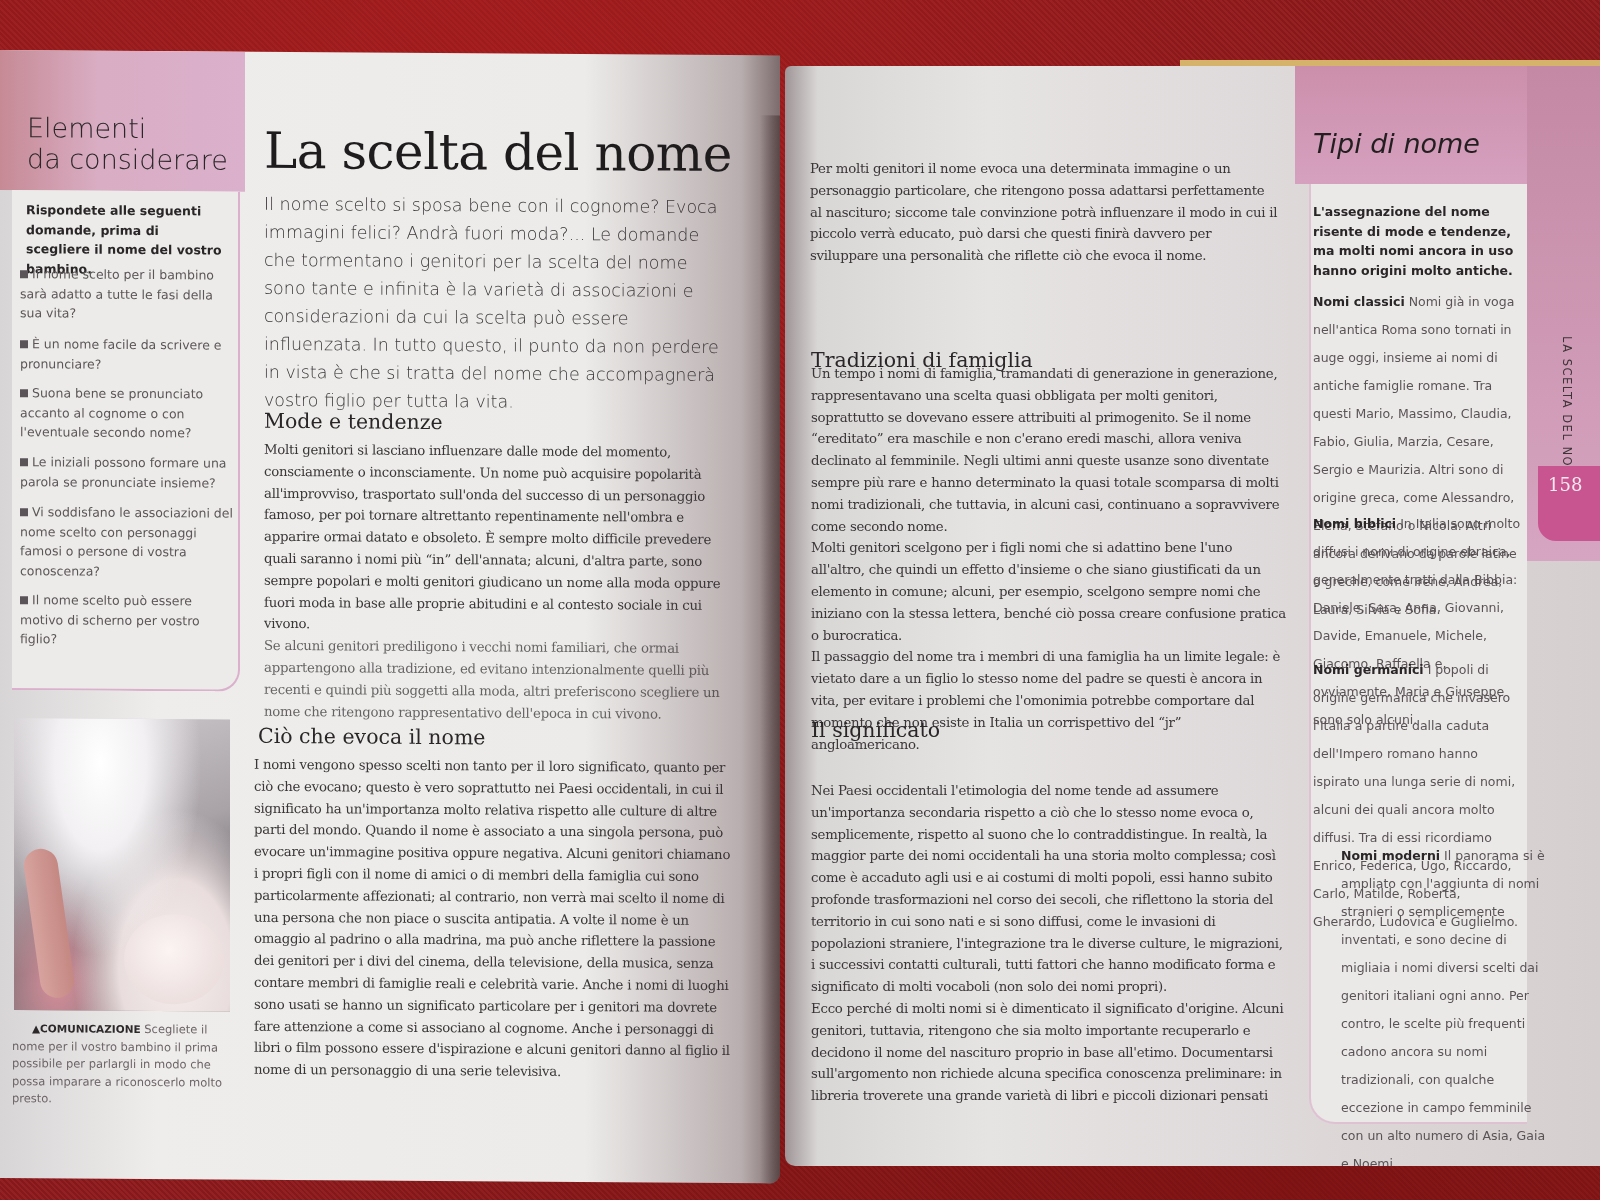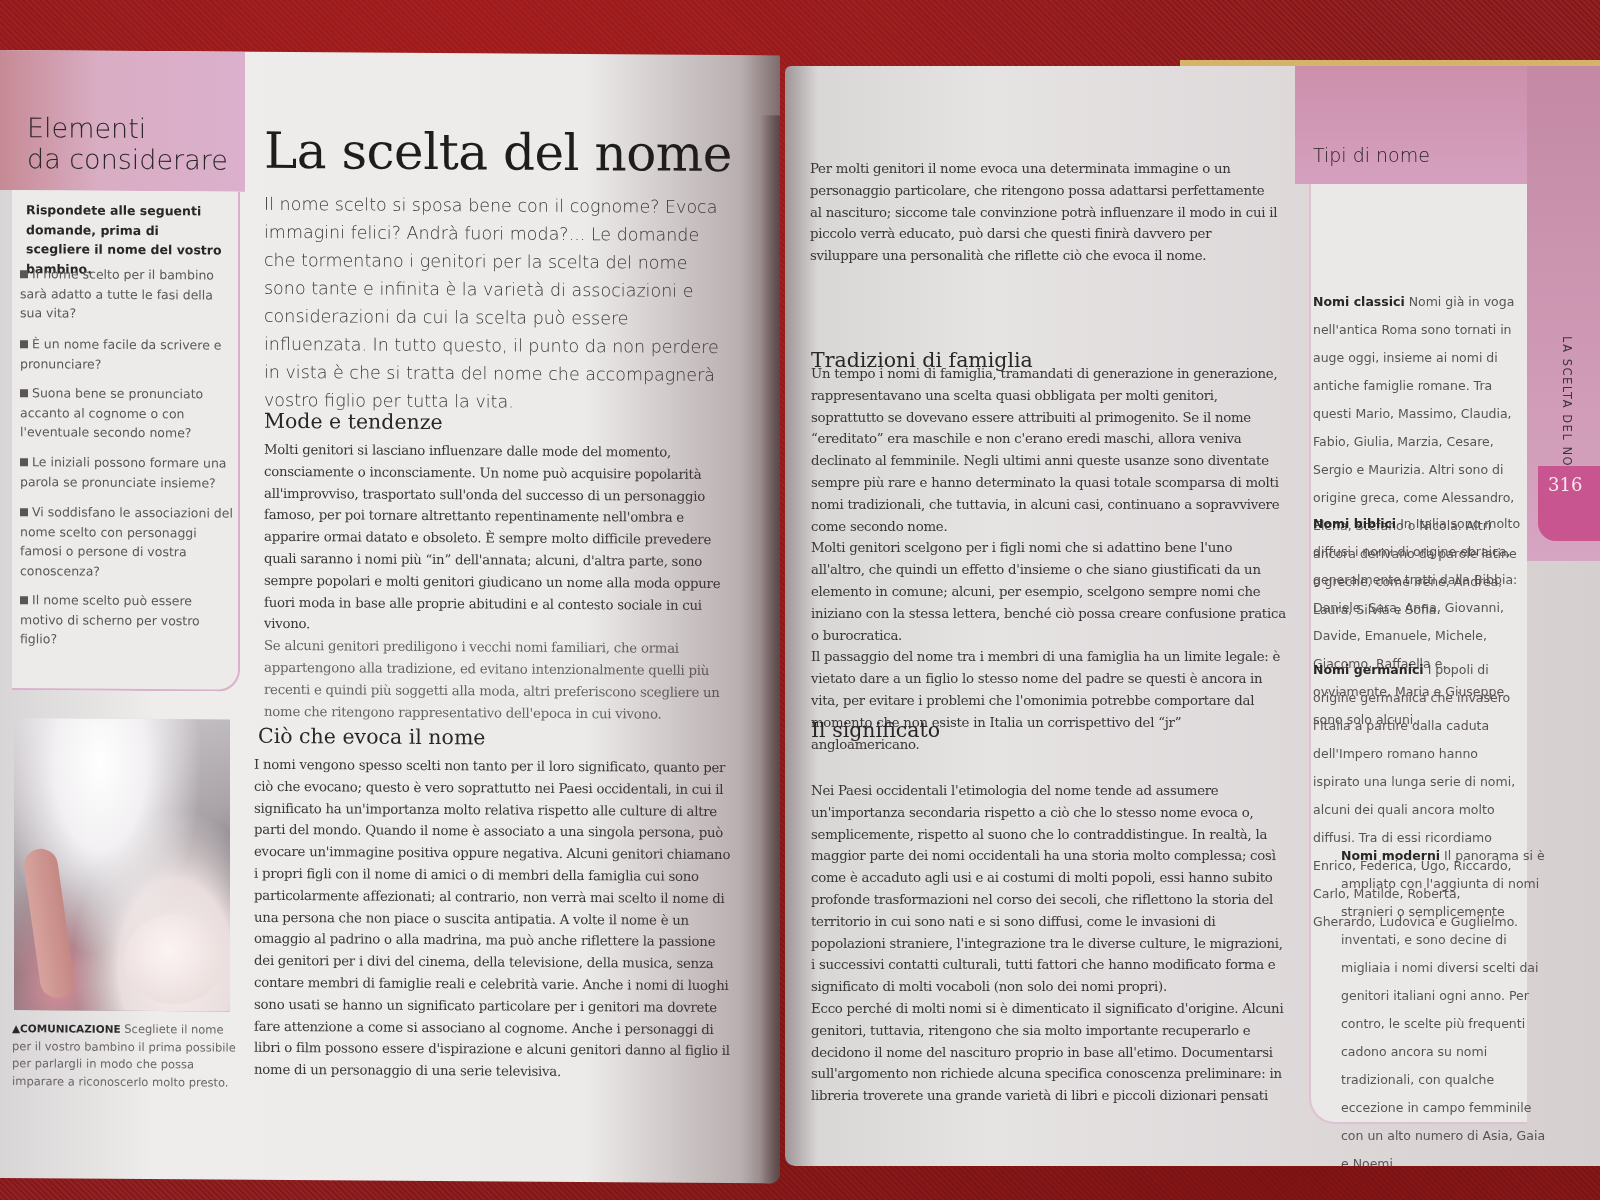--- a/index.html
+++ b/index.html
@@ -86,21 +86,21 @@
   }
   .photo .head {
     position: absolute; left: 110px; top: 195px; width: 100px; height: 90px;
     background: radial-gradient(circle at 45% 40%, #fbf4f3, #e6d7d6);
     border-radius: 50%;
   }
   .caption {
     position: absolute; left: 12px; top: 970px; width: 225px;
     font-size: 11.5px; line-height: 17.5px; color: #6d6468;
   }
-  .caption b { color: #2c2729; font-size: 10.5px; }
+  .caption b { color: #2c2729; font-size: 10.5px; margin-left: 20px; }
   .main-title {
     position: absolute; left: 264px; top: 70px;
     font-family: "DejaVu Serif", serif; font-size: 50px; color: #1f1c1e;
     letter-spacing: -0.5px; white-space: nowrap;
   }
   .lead {
     position: absolute; left: 264px; top: 138px; width: 470px;
     font-family: "DejaVu Sans", sans-serif; font-weight: 300;
     font-size: 17.5px; line-height: 28px; color: #3b3639;
   }
@@ -119,22 +119,22 @@
   .side-right { position: absolute; left: 510px; top: 0; width: 305px; height: 1100px; }
   .side-right .head-band {
     position: absolute; left: 0; top: 0; width: 232px; height: 118px;
     background: linear-gradient(to bottom, #cc8fab 0%, #d5a1bf 100%);
   }
   .side-right .tab-strip {
     position: absolute; left: 232px; top: 0; width: 73px; height: 495px;
     background: linear-gradient(to bottom, #c489a4, #d6a5c1);
   }
   .side-right .title {
-    position: absolute; left: 18px; top: 78px;
-    font-size: 19px; font-weight: 300; color: #231f21;
+    position: absolute; left: 18px; top: 62px;
+    font-size: 27px; font-weight: 300; color: #231f21; font-style: italic;
   }
   .side-right .box {
     position: absolute; left: 14px; top: 118px; width: 218px; height: 940px;
     background: #ebe8e8;
     border-left: 2px solid #dfc2d2;
     border-bottom: 2px solid #dfc2d2;
     border-radius: 0 0 0 26px;
   }
   .side-right .intro {
     position: absolute; left: 18px; top: 136px; width: 210px;
@@ -243,35 +243,36 @@
   <div class="body-text" style="left:26px; top:714px; width:478px;">
     <p>Nei Paesi occidentali l'etimologia del nome tende ad assumere un'importanza secondaria rispetto a ciò che lo stesso nome evoca o, semplicemente, rispetto al suono che lo contraddistingue. In realtà, la maggior parte dei nomi occidentali ha una storia molto complessa; così come è accaduto agli usi e ai costumi di molti popoli, essi hanno subito profonde trasformazioni nel corso dei secoli, che riflettono la storia del territorio in cui sono nati e si sono diffusi, come le invasioni di popolazioni straniere, l'integrazione tra le diverse culture, le migrazioni, i successivi contatti culturali, tutti fattori che hanno modificato forma e significato di molti vocaboli (non solo dei nomi propri).</p>
     <p>Ecco perché di molti nomi si è dimenticato il significato d'origine. Alcuni genitori, tuttavia, ritengono che sia molto importante recuperarlo e decidono il nome del nascituro proprio in base all'etimo. Documentarsi sull'argomento non richiede alcuna specifica conoscenza preliminare: in libreria troverete una grande varietà di libri e piccoli dizionari pensati</p>
   </div>
 
   <div class="side-right">
     <div class="head-band"></div>
     <div class="tab-strip"></div>
     <div class="title">Tipi di nome</div>
     <div class="box"></div>
+    <div class="intro">L'assegnazione del nome risente di mode e tendenze, ma molti nomi ancora in uso hanno origini molto antiche.</div>
 
     <div class="entry" style="top:222px;">
       <b>Nomi classici</b>
       <span>Nomi già in voga nell'antica Roma sono tornati in auge oggi, insieme ai nomi di antiche famiglie romane. Tra questi Mario, Massimo, Claudia, Fabio, Giulia, Marzia, Cesare, Sergio e Maurizia. Altri sono di origine greca, come Alessandro, Elena, Stefano o Nicola. Altri ancora derivano da parole latine o greche, come Irene, Andrea, Laura, Silvia e Sofia.</span>
     </div>
     <div class="entry" style="top:444px;">
       <b>Nomi biblici</b>
       <span>In Italia sono molto diffusi i nomi di origine ebraica, generalmente tratti dalla Bibbia: Daniele, Sara, Anna, Giovanni, Davide, Emanuele, Michele, Giacomo, Raffaella e, ovviamente, Maria e Giuseppe sono solo alcuni.</span>
     </div>
     <div class="entry" style="top:590px;">
       <b>Nomi germanici</b>
       <span>I popoli di origine germanica che invasero l'Italia a partire dalla caduta dell'Impero romano hanno ispirato una lunga serie di nomi, alcuni dei quali ancora molto diffusi. Tra di essi ricordiamo Enrico, Federica, Ugo, Riccardo, Carlo, Matilde, Roberta, Gherardo, Ludovica e Guglielmo.</span>
     </div>
     <div class="entry" style="top:776px;margin-left:28px;">
       <b>Nomi moderni</b>
       <span>Il panorama si è ampliato con l'aggiunta di nomi stranieri o semplicemente inventati, e sono decine di migliaia i nomi diversi scelti dai genitori italiani ogni anno. Per contro, le scelte più frequenti cadono ancora su nomi tradizionali, con qualche eccezione in campo femminile con un alto numero di Asia, Gaia e Noemi.</span>
     </div>
 
     <div class="vertical-label">LA SCELTA DEL NOME</div>
     <div class="page-num-tab"></div>
-    <div class="page-num">316</div>
+    <div class="page-num">158</div>
   </div>
 </div>
 
 </body></html>

